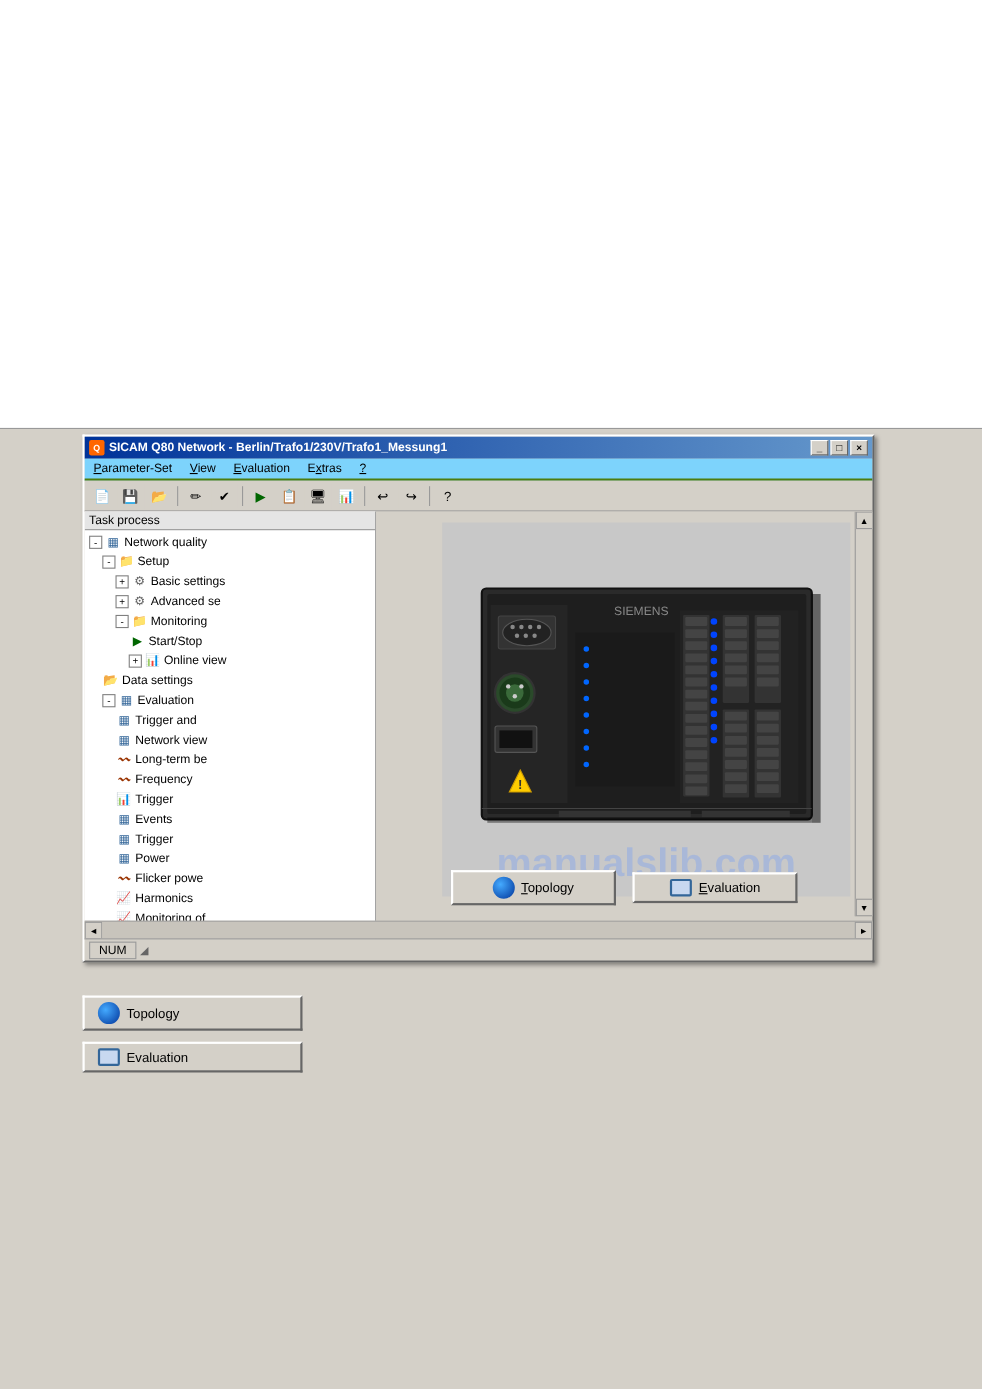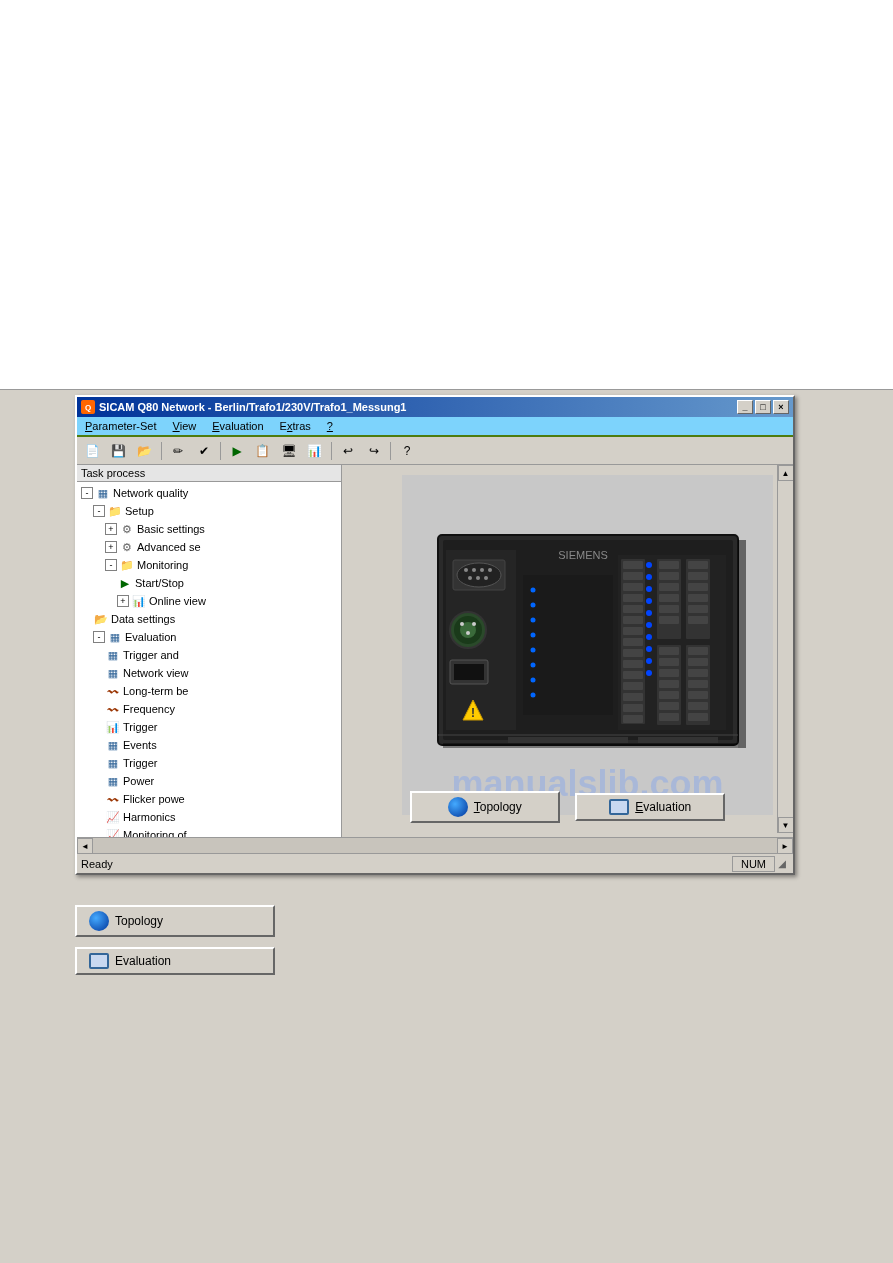--- a/index.html
+++ b/index.html
@@ -678,21 +678,20 @@
 
   <div class="h-scrollbar">
     <div class="h-scrollbar-inner">
       <div class="h-scroll-arrow">◄</div>
       <div class="h-scroll-track"></div>
       <div class="h-scroll-arrow">►</div>
     </div>
   </div>
 
   <div class="status-bar">
-    <span class="status-text">Ready</span>
     <div class="status-right">NUM</div>
     <div class="status-resize">◢</div>
   </div>
 </div>
 
 <div class="annotation-area">
   <div class="annotation-btn">
     <span style="display:inline-block;width:20px;height:20px;border-radius:50%;background:radial-gradient(circle at 35% 35%,#44aaff,#003399);"></span>
     <span>Topology</span>
   </div>

